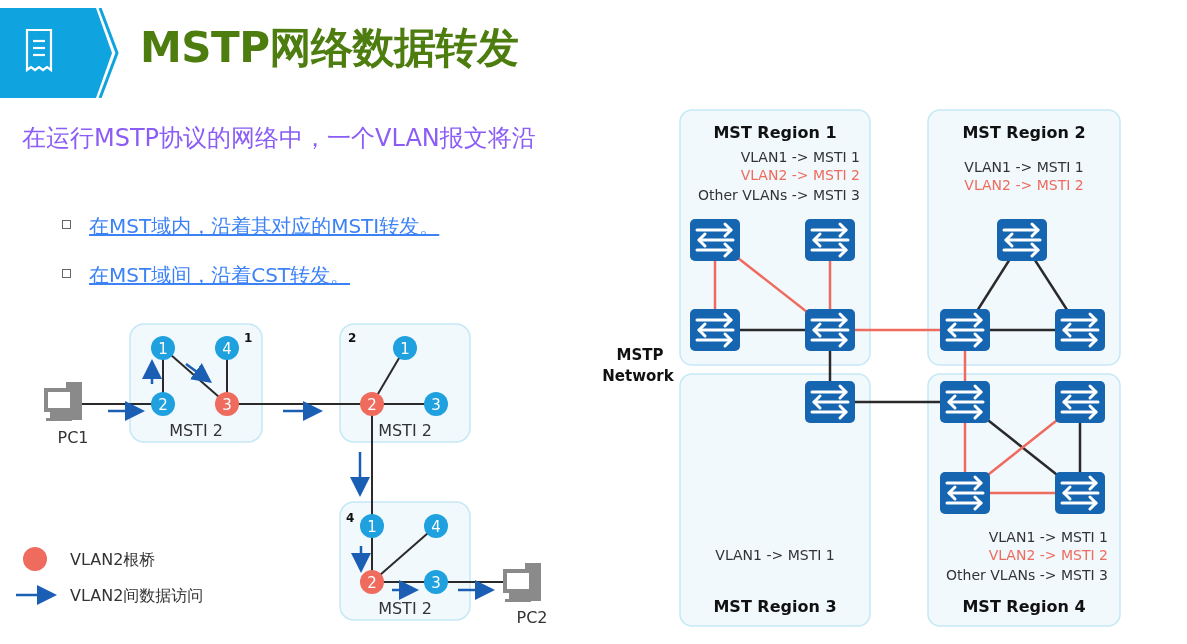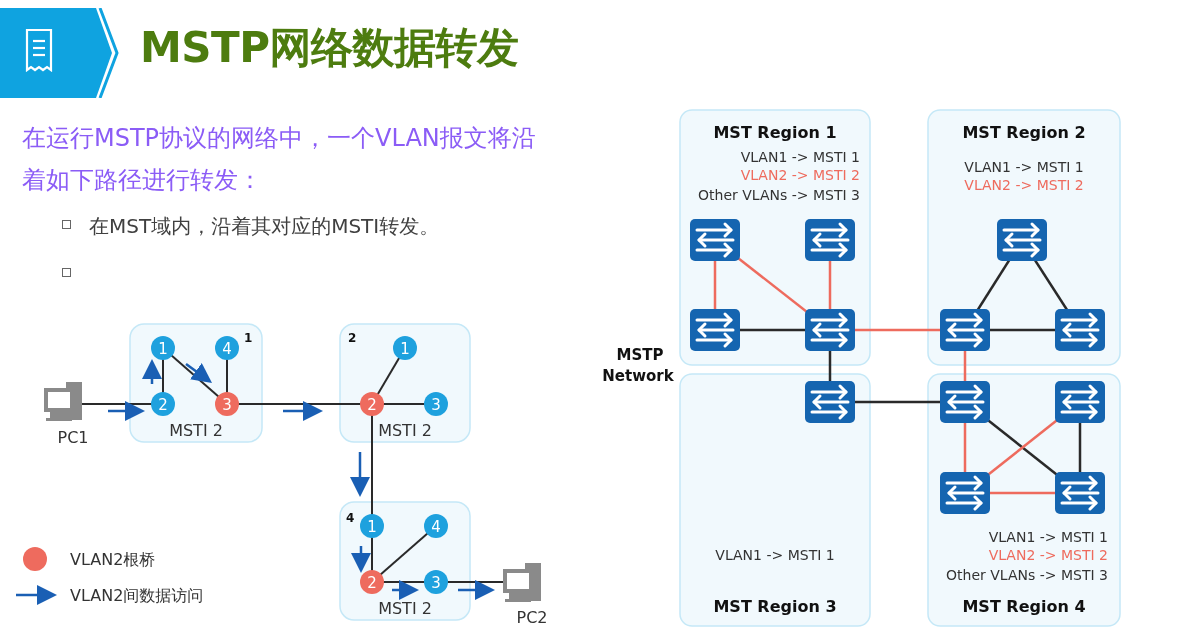--- a/index.html
+++ b/index.html
@@ -1,21 +1,21 @@
 <!DOCTYPE html>
 <html><head>
 <meta charset="utf-8">
 <style>
   html, body { margin:0; padding:0; }
   body { width:1187px; height:644px; background:#ffffff; position:relative; overflow:hidden;
          font-family:"DejaVu Sans","Liberation Sans",sans-serif; color:#1a1a1a; }
   .header-tab { position:absolute; left:0; top:8px; width:120px; height:90px; }
   .title { position:absolute; left:140px; top:20px; font-size:42px; font-weight:bold; letter-spacing:-0.5px; color:#4d7c0f; }
   .intro { position:absolute; left:22px; top:117px; font-size:24px; line-height:42px; width:580px; color:#8b5cf6; }
-  .bullet { position:absolute; left:62px; font-size:20px; color:#404040; }
+  .bullet { position:absolute; left:62px; font-size:20px; color:#3b82f6;text-decoration:underline; }
   .bullet .sq { display:inline-block; width:7px; height:7px; border:1px solid #666; margin-right:18px; vertical-align:middle; position:relative; top:-3px;}
   svg text { font-family:"DejaVu Sans","Liberation Sans",sans-serif; }
   #left-diagram { position:absolute; left:0; top:300px; }
   #right-diagram { position:absolute; left:590px; top:100px; }
 </style>
 </head>
 <body>
 
 <svg class="header-tab" viewBox="0 0 120 90">
   <polygon points="0,0 96,0 112,45 96,90 0,90" fill="#0fa3e0"></polygon>
@@ -24,27 +24,26 @@
     <path d="M27,22 h24 v40 l-4,-3 l-4,3 l-4,-3 l-4,3 l-4,-3 l-4,3 z"></path>
     <line x1="33" y1="33" x2="45" y2="33"></line>
     <line x1="33" y1="40" x2="45" y2="40"></line>
     <line x1="33" y1="47" x2="45" y2="47"></line>
   </g>
 </svg>
 <div class="title">MSTP网络数据转发</div>
 
 <div class="intro">
   <div>在运行MSTP协议的网络中，一个VLAN报文将沿</div>
-  <div>着如下路径进行转发：</div>
 </div>
 <div class="bullet" style="top:213px;">
   <span class="sq"></span><span>在MST域内，沿着其对应的MSTI转发。</span>
 </div>
 <div class="bullet" style="top:262px;">
-  <span class="sq"></span>
+  <span class="sq"></span><span>在MST域间，沿着CST转发。</span>
 </div>
 
 <svg id="left-diagram" width="600" height="344">
   <defs>
     <marker id="arr" markerWidth="8" markerHeight="8" refX="6" refY="4" orient="auto">
       <path d="M0,0 L8,4 L0,8 z" fill="#1a5fb4"></path>
     </marker>
     <g id="pc">
       <rect x="22" y="0" width="16" height="38" fill="#8a8a8a"></rect>
       <rect x="0" y="6" width="30" height="24" fill="#8a8a8a"></rect>

